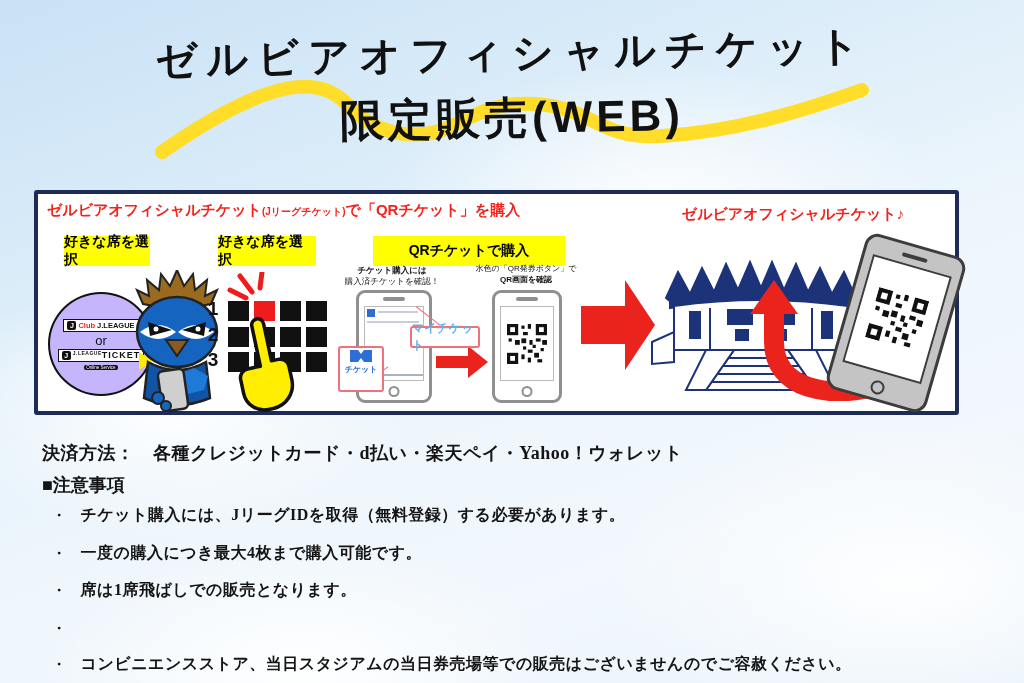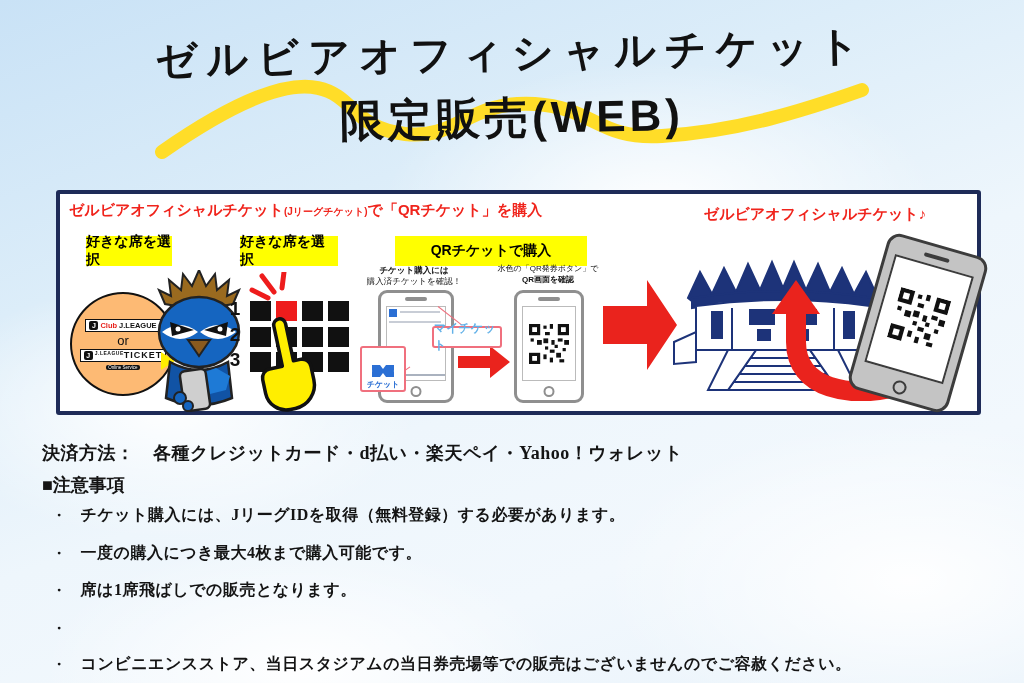--- a/index.html
+++ b/index.html
@@ -9,30 +9,30 @@
     font-family:"Liberation Sans","DejaVu Sans",sans-serif;
     background:linear-gradient(160deg,#c9e2f6 0%,#dcedf9 30%,#eef6fc 55%,#f2f8fd 75%,#e9f3fb 100%);
   }
   .cloud { position:absolute; background:radial-gradient(ellipse at center,rgba(255,255,255,.95) 0%,rgba(255,255,255,0) 70%); border-radius:50%; }
   
   .title-wrap { position:absolute; left:0; top:26px; width:1024px; text-align:center; z-index:3; }
   .swoosh { position:absolute; left:0; top:30px; z-index:1; }
   .title-line1 { position:relative; z-index:4; font-size:41px; font-weight:700; letter-spacing:9px; color:#111; transform:rotate(-1.2deg); }
   .title-line2 { position:relative; z-index:4; font-size:44px; font-weight:700; letter-spacing:4px; color:#111; margin-top:8px; transform:rotate(-1deg); }
   
-  .panel { position:absolute; left:56px; top:190px; width:925px; height:225px; background:#fff; border:4px solid #1e2b58; border-radius:3px; z-index:2; }
+  .panel { position:absolute; left:34px; top:190px; width:925px; height:225px; background:#fff; border:4px solid #1e2b58; border-radius:3px; z-index:2; }
   .hdr-left { position:absolute; left:9px; top:7px; color:#f0241c; font-weight:700; font-size:15px; white-space:nowrap; }
   .hdr-left .sub { font-size:10px; }
   .hdr-right { position:absolute; left:600px; top:11px; width:310px; text-align:center; color:#f0241c; font-weight:700; font-size:15px; }
   .step-box { position:absolute; top:42px; height:30px; background:#ffff00; color:#000; font-weight:700; font-size:14px; display:flex; align-items:center; justify-content:center; }
   .step1 { left:26px;  width:86px; }
   .step2 { left:180px; width:98px; }
   .step3 { left:335px; width:192px; }
   
-  .bubble { position:absolute; left:10px; top:98px; width:106px; height:104px; background:#fdba74; border:2px solid #111; border-radius:50%; z-index:1;
+  .bubble { position:absolute; left:10px; top:98px; width:106px; height:104px; background:#c4b5fd; border:2px solid #111; border-radius:50%; z-index:1;
             display:flex; flex-direction:column; align-items:center; justify-content:center; gap:2px; }
   .bubble:after { content:""; position:absolute; right:-10px; top:58px; border:9px solid transparent; border-left:14px solid #ffed00; }
   .logo-box { background:#fff; border:1.5px solid #111; display:flex; align-items:center; gap:2px; padding:1px 3px; }
   .jmark { width:9px; height:9px; background:#111; color:#fff; font-size:7px; font-weight:700; display:flex; align-items:center; justify-content:center; border-radius:2px; }
   .club-red { color:#e8231d; font-size:7.5px; font-weight:700; }
   .club-black { color:#111; font-size:7.5px; font-weight:700; }
   .or-text { font-size:13px; font-weight:400; color:#111; line-height:1; }
   .tk-col { display:flex; line-height:1; }
   .tk-top { font-size:5px; font-weight:700; color:#111; letter-spacing:.5px; }
   .tk-main { font-size:9px; font-weight:700; color:#111; letter-spacing:1px; }
@@ -41,21 +41,21 @@
   .seat-num { position:absolute; left:166px; width:18px; text-align:center; font-size:19px; font-weight:700; color:#111; z-index:2; }
   .seat { position:absolute; width:21px; height:20px; background:#111; z-index:1; }
   .seat.sel { background:#ee1c1c; }
   
   .phone { position:absolute; background:#fff; border:3px solid #8f8f8f; border-radius:9px; }
   .phone .speaker { position:absolute; top:4px; left:50%; transform:translateX(-50%); width:22px; height:4px; background:#8f8f8f; border-radius:2px; }
   .phone .home { position:absolute; bottom:3px; left:50%; transform:translateX(-50%); width:11px; height:11px; border:2px solid #8f8f8f; border-radius:50%; }
   .phone .screen { position:absolute; left:5px; right:5px; top:13px; bottom:19px; border:1.5px solid #bbb; background:#fff; overflow:hidden; }
   .caption { position:absolute; text-align:center; color:#111; line-height:1.35; }
   .caption b { font-weight:700; }
-  .callout { position:absolute; background:#fff; border:2px solid #f0707e; border-radius:3px; display:flex; align-items:center; justify-content:flex-end; z-index:6; }
+  .callout { position:absolute; background:#fff; border:2px solid #f0707e; border-radius:3px; display:flex; align-items:center; justify-content:flex-start; z-index:6; }
   .pointer-line { position:absolute; height:0; border-top:1.6px solid #f0707e; transform-origin:left center; z-index:5; }
   .app-line { position:absolute; height:2px; background:#c8cdd6; }
   
   .red { fill:#ea231d; }
   
   .phone-big { position:absolute; left:806px; top:48px; width:104px; height:162px; background:#c4c4c4; border:3px solid #3c3c3c; border-radius:13px; transform:rotate(16deg); z-index:6; }
   .phone-big .speaker { position:absolute; top:8px; left:50%; transform:translateX(-50%); width:26px; height:4px; background:#3c3c3c; border-radius:2px; }
   .phone-big .screen { position:absolute; left:8px; right:8px; top:18px; bottom:26px; background:#fff; border:2px solid #3c3c3c; display:flex; align-items:center; justify-content:center; }
   .phone-big .home { position:absolute; bottom:4px; left:50%; transform:translateX(-50%); width:14px; height:14px; border:2px solid #3c3c3c; border-radius:50%; }
   

